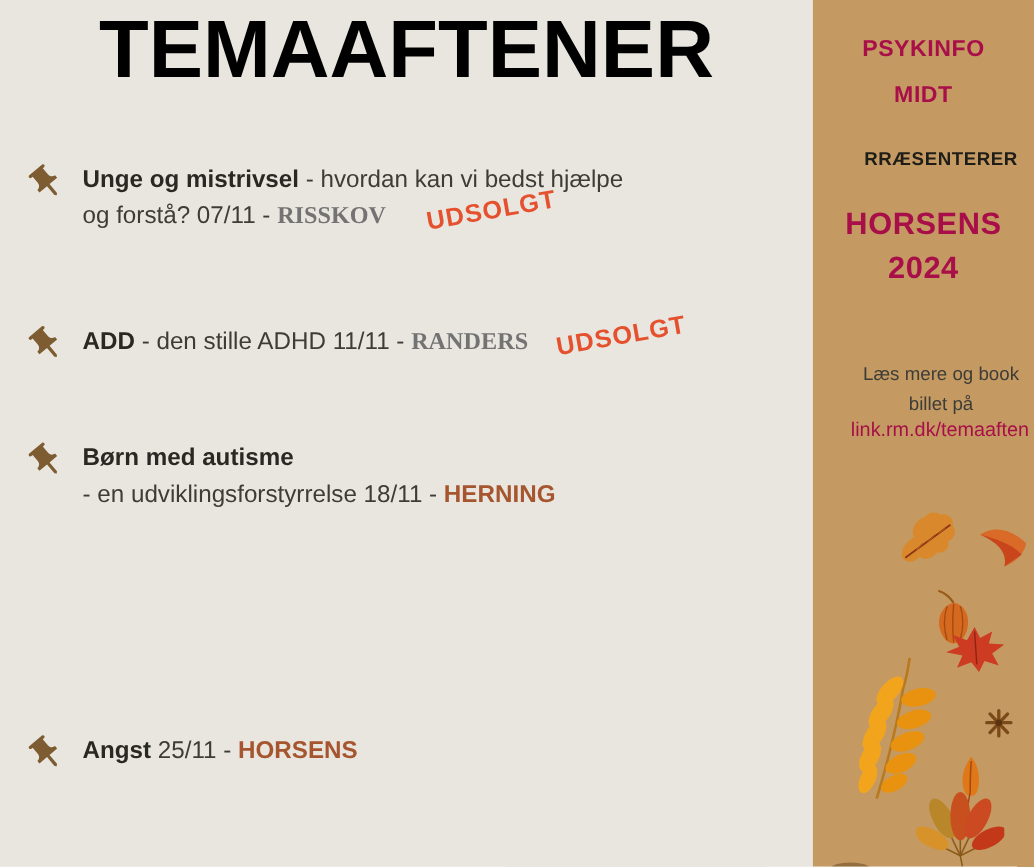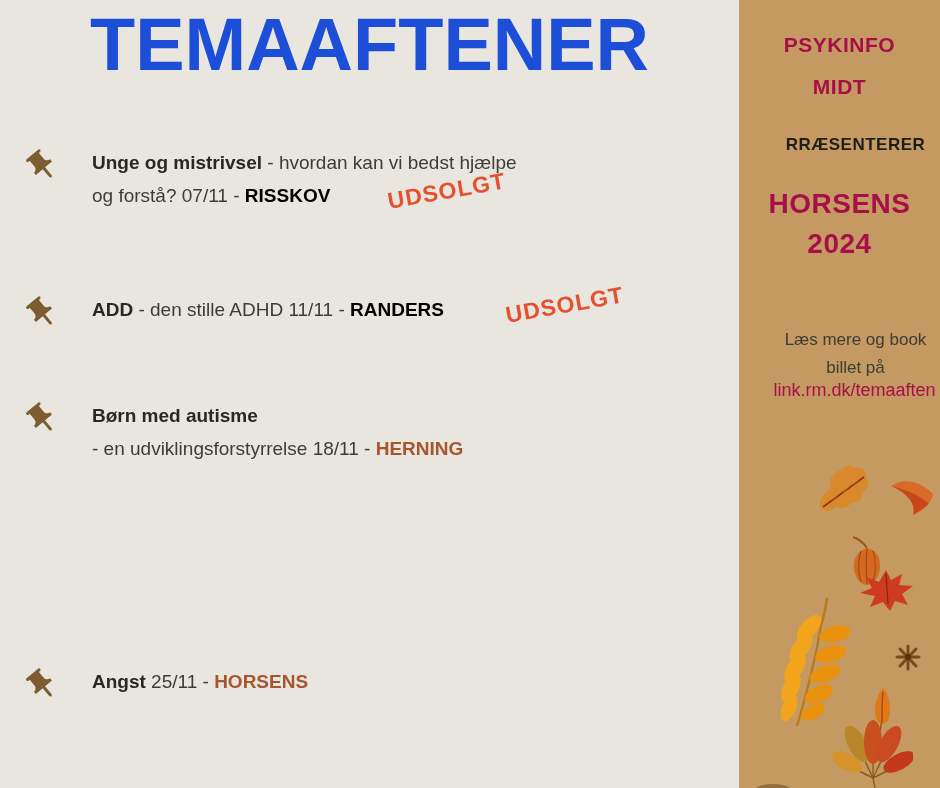--- a/index.html
+++ b/index.html
@@ -6,29 +6,29 @@
   .poster {
     position:relative; width:940px; height:788px; overflow:hidden;
     font-family:"Liberation Sans", sans-serif;
     background:#e9e6e0;
   }
   
   .main { position:absolute; left:0; top:0; width:739px; height:788px; background:#e9e6e0; }
   .title {
     position:absolute; left:0; top:6px; width:739px; margin:0;
     text-align:center; font-size:74px; font-weight:bold; letter-spacing:0px;
-    color:#1d4ed8; line-height:1.05;
+    color:#000000; line-height:1.05;
   }
   .event { position:absolute; left:24px; width:660px; }
   .pin { position:absolute; left:0; top:2px; width:36px; height:36px; }
   .pin svg { display:block; transform:rotate(-40deg); }
-  .ev-text { margin-left:68px; font-size:19px; line-height:33px; color:#3d3c37; }
+  .ev-text { margin-left:51px; font-size:22px; line-height:33px; color:#3d3c37; }
   .ev-bold { font-weight:bold; color:#2a2823; }
   .city { font-weight:bold; }
-  .city-dark { color:#000000; }
+  .city-dark { color:#737373;font-family:Liberation Serif, serif; }
   .city-rust { color:#a6562f; }
   .badge {
     position:absolute; font-size:23px; font-weight:bold; color:#e5512e;
     letter-spacing:1px; transform:rotate(-10deg); transform-origin:left center;
     white-space:nowrap;
   }
   .badge-1 { left:388px; top:188px; }
   .badge-2 { left:506px; top:302px; }
   
   .sidebar {

